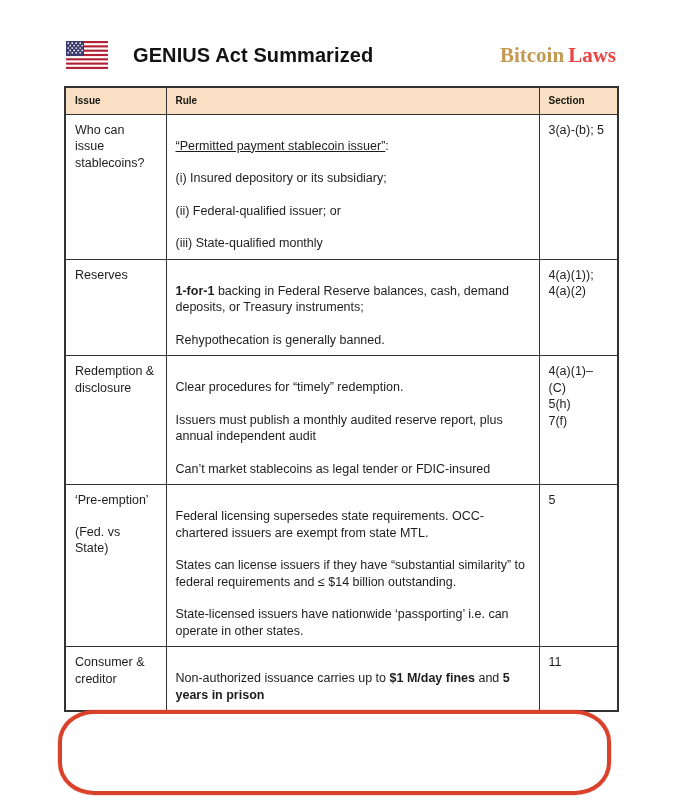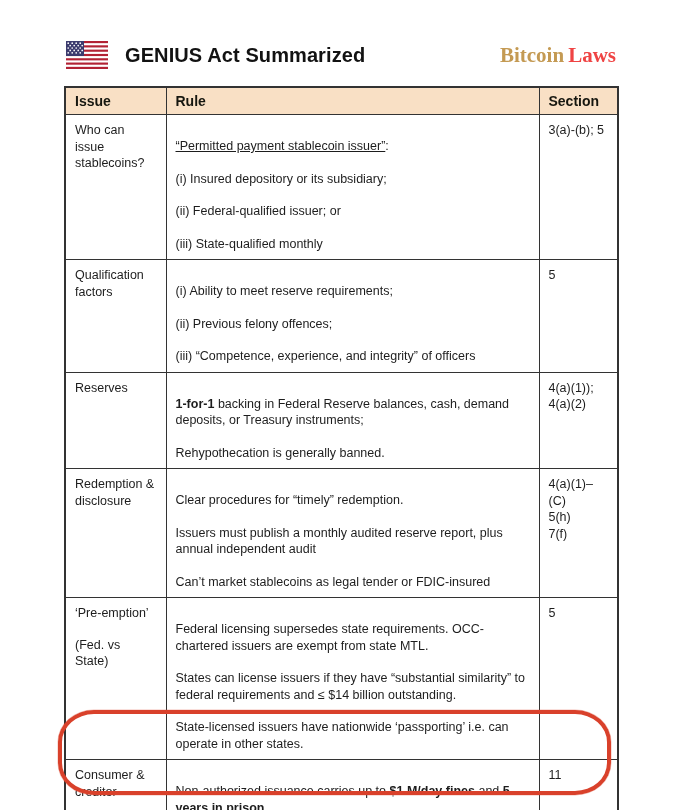--- a/index.html
+++ b/index.html
@@ -13,21 +13,21 @@
   }
   .page { position: absolute; inset: 0; background: #fff; }
 
   
   .topbar {
     position: absolute; left: 66px; top: 39px; width: 550px; height: 32px;
     display: flex; align-items: center;
   }
   .flag { width: 42px; height: 28px; flex: 0 0 auto; display: block; }
   .page-title {
-    margin-left: 17px;
+    margin-left: 25px;
     font-size: 20px; font-weight: 700; color: #121212;
     letter-spacing: 0.1px;
   }
   .brand {
     margin-left: auto;
     font-family: "Liberation Serif", serif;
     font-size: 21px; font-weight: 700;
     white-space: nowrap;
   }
   .brand .gold  { color: #c49a53; }
@@ -36,21 +36,21 @@
   
   .table-wrap { position: absolute; left: 64px; top: 86px; width: 553px; }
   table.summary {
     border-collapse: collapse; table-layout: fixed; width: 553px;
     font-size: 12.5px; color: #1d1d1d;
   }
   table.summary th, table.summary td { border: 1.5px solid #333; }
   table.summary { border: 2px solid #333; }
   th {
     background: #f9e0c5;
-    text-align: left; font-size: 14px; font-weight: 700;
+    text-align: left; font-size: 10px; font-weight: 700;
     padding: 5px 9px; height: 27px; color: #16160f;
   }
   td { padding: 7px 9px; vertical-align: top; line-height: 1.32; background: #fff; }
   td.issue-cell { font-weight: 400; }
   td.rule-cell p { margin: 16px 0 13px; }
   td.rule-cell p:last-child { margin-bottom: 0; }
   .sec-line { line-height: 1.32; }
   .u { text-decoration: underline; }
   .b { font-weight: 700; }
   .issue-line + .issue-line { margin-top: 15px; }
@@ -144,33 +144,20 @@
             <p><span class="u">“Permitted payment stablecoin issuer”</span><span>:</span></p>
             <p>(i) Insured depository or its subsidiary;</p>
             <p>(ii) Federal-qualified issuer; or</p>
             <p>(iii) State-qualified monthly</p>
           </td>
           <td class="section-cell">
             <div class="sec-line">3(a)-(b); 5</div>
           </td>
         </tr>
 
-        <tr class="r1">
-          <td class="issue-cell">
-            <div class="issue-line">Qualification factors</div>
-          </td>
-          <td class="rule-cell">
-            <p>(i) Ability to meet reserve requirements;</p>
-            <p>(ii) Previous felony offences;</p>
-            <p>(iii) “Competence, experience, and integrity” of officers</p>
-          </td>
-          <td class="section-cell">
-            <div class="sec-line">5</div>
-          </td>
-        </tr>
 
         <tr class="r2">
           <td class="issue-cell">
             <div class="issue-line">Reserves</div>
           </td>
           <td class="rule-cell">
             <p><span class="b">1-for-1</span><span> backing in Federal Reserve balances, cash, demand deposits, or Treasury instruments;</span></p>
             <p>Rehypothecation is generally banned.</p>
           </td>
           <td class="section-cell">

